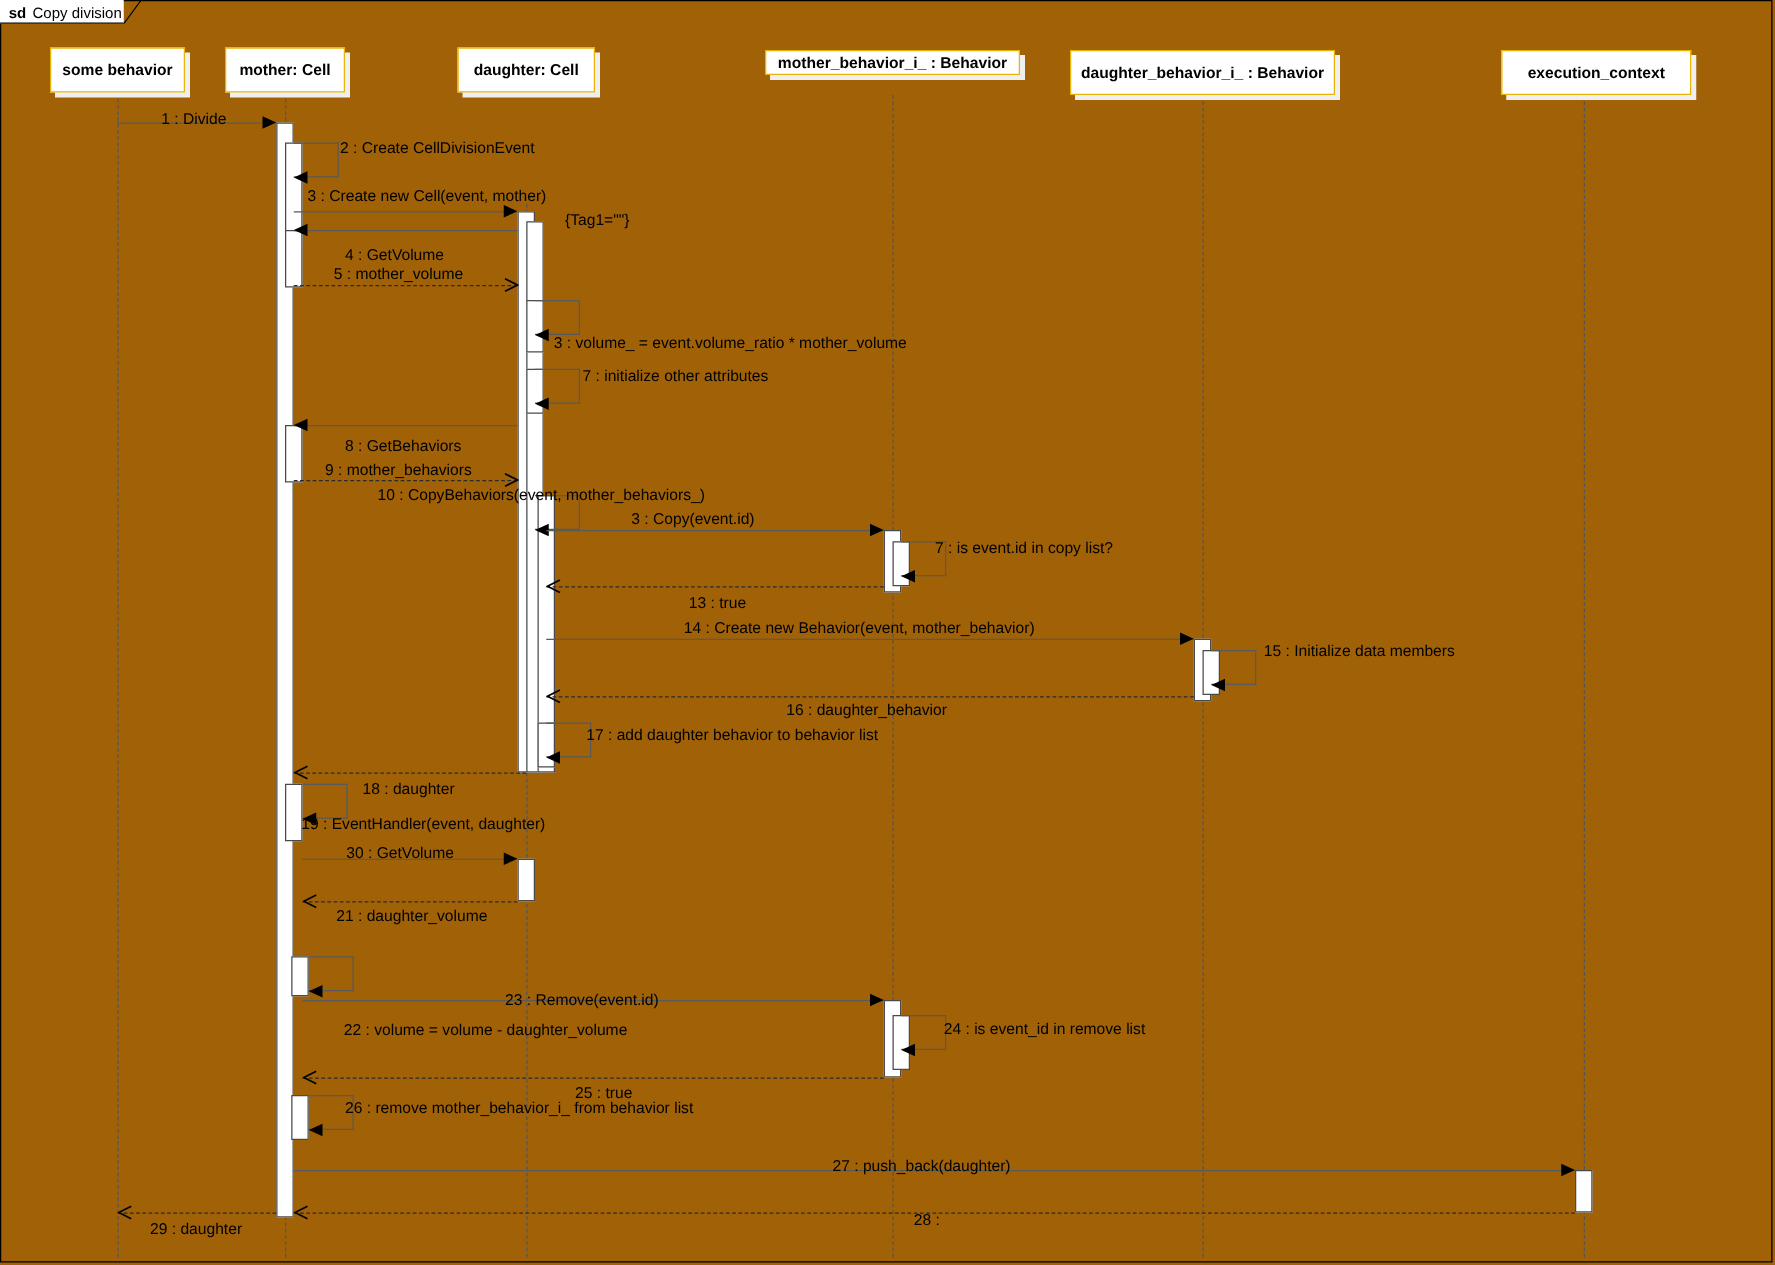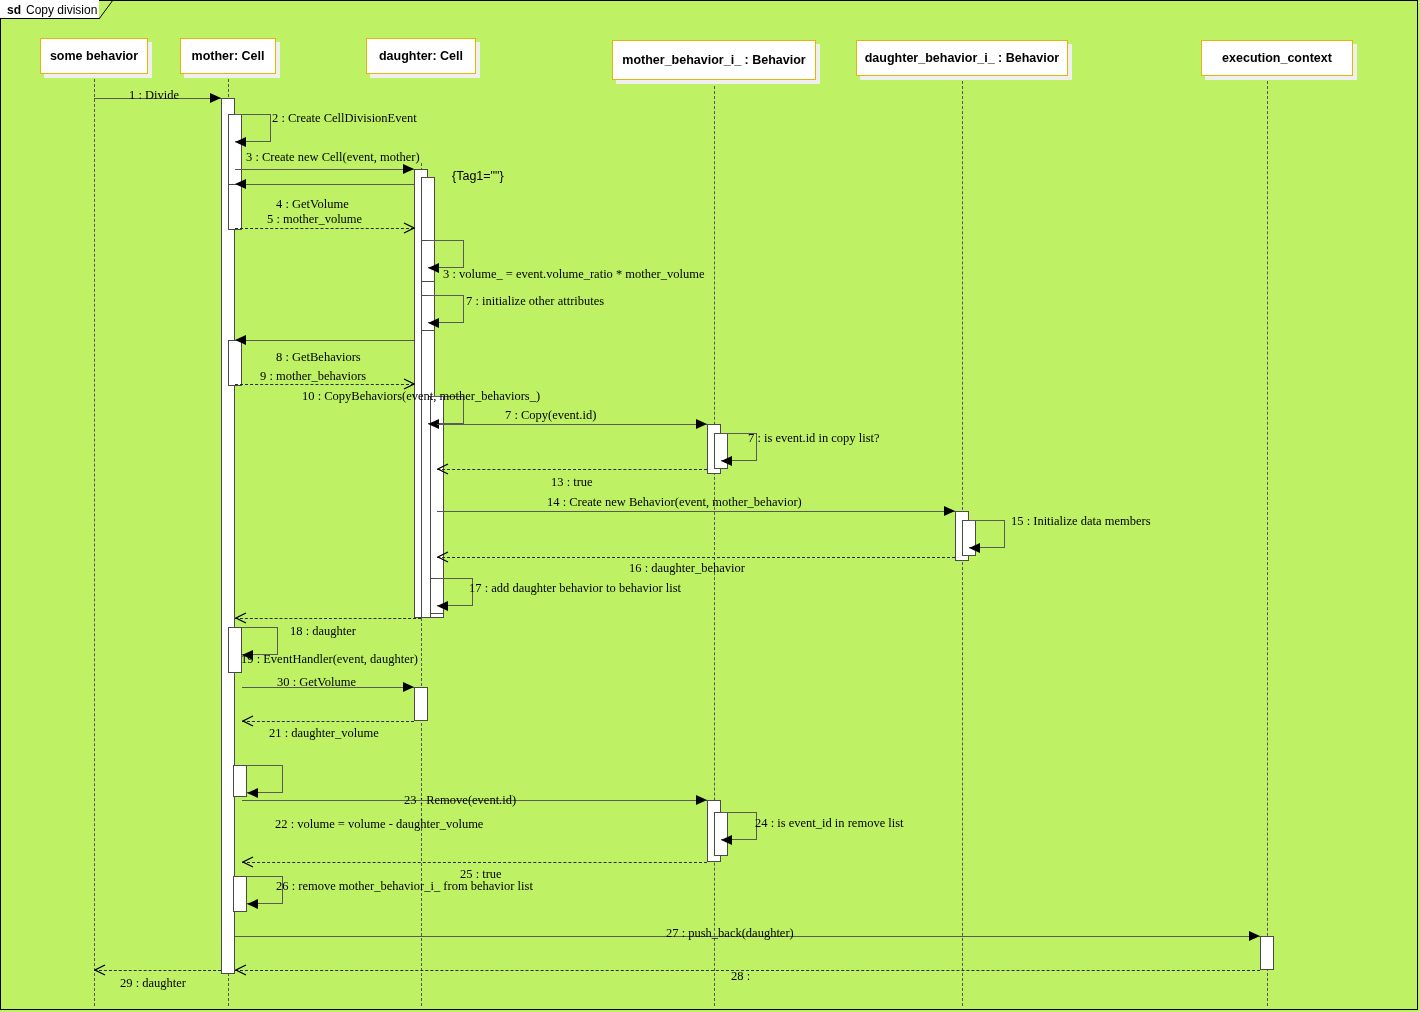--- a/index.html
+++ b/index.html
@@ -1,17 +1,17 @@
 <!DOCTYPE html>
 <html><head>
 <meta charset="utf-8">
 <style>
   html,body{margin:0;padding:0;background:#ffffff;}
   body{font-family:"Liberation Sans", sans-serif;}
-  #canvas{position:relative;width:1420px;height:1012px;background:#bef264;overflow:hidden;}
+  #canvas{position:relative;width:1420px;height:1012px;background:#a16207;overflow:hidden;}
 
   
   .frame-border{position:absolute;left:0;top:0;width:1418px;height:1010px;border:1px solid #000;box-sizing:border-box;}
   .frame-tab{position:absolute;left:0;top:0;height:19px;background:#fff;border-right:1px solid #000;border-bottom:1px solid #000;box-sizing:border-box;}
   .frame-tab-inner{display:flex;align-items:center;height:19px;padding:0 6px 0 7px;font-size:12px;color:#000;white-space:nowrap;}
   .frame-tab-inner b{font-weight:bold;margin-right:5px;}
   .tab-diag{position:absolute;top:0;left:0;width:14px;height:19px;}
 
   
   .ll-box{position:absolute;background:#fff;border:1px solid #eab308;box-sizing:border-box;
@@ -20,21 +20,21 @@
   .ll-line{position:absolute;width:0;border-left:1px dashed #555;}
 
   
   .act{position:absolute;background:#fff;border:1px solid #4a4a4a;box-sizing:border-box;}
 
   
   .msg-line{position:absolute;height:0;border-top:1.5px solid #5a5a5a;}
   .msg-line.ret{border-top:1px dashed #2b2b2b;}
   .arrow-r{position:absolute;width:0;height:0;border-top:5px solid transparent;border-bottom:5px solid transparent;border-left:11px solid #000;}
   .arrow-l{position:absolute;width:0;height:0;border-top:5px solid transparent;border-bottom:5px solid transparent;border-right:11px solid #000;}
-  .msg-label{position:absolute;font-size:12.5px;color:#000;white-space:nowrap;font-family:Liberation Serif, serif;}
+  .msg-label{position:absolute;font-size:12.5px;color:#000;white-space:nowrap;}
 
   
   .self{position:absolute;box-sizing:border-box;border-top:1.5px solid #5a5a5a;border-right:1.5px solid #5a5a5a;border-bottom:1.5px solid #5a5a5a;}
 
   .tag-note{position:absolute;font-size:12.5px;color:#000;white-space:nowrap;}
 </style>
 </head>
 <body>
 
 <div id="canvas">
@@ -58,21 +58,21 @@
       </div>
       <div class="ll-line" style="left: 228px; top: 74px; height: 932px;"></div>
       <div class="ll-box" style="left: 180px; top: 38px; width: 96px; height: 36px;">
         <span>mother: Cell</span>
       </div>
       <div class="ll-line" style="left: 421px; top: 163px; height: 843px;"></div>
       <div class="ll-box" style="left: 366px; top: 38px; width: 110px; height: 36px;">
         <span>daughter: Cell</span>
       </div>
       <div class="ll-line" style="left: 714px; top: 76px; height: 930px;"></div>
-      <div class="ll-box" style="left: 612px; top: 40px; width: 204px; height: 40px;">
+      <div class="ll-box" style="left: 612px; top: 40px; width: 204px; height: 20px;">
         <span>mother_behavior_i_ : Behavior</span>
       </div>
       <div class="ll-line" style="left: 962px; top: 76px; height: 930px;"></div>
       <div class="ll-box" style="left: 856px; top: 40px; width: 212px; height: 36px;">
         <span>daughter_behavior_i_ : Behavior</span>
       </div>
       <div class="ll-line" style="left: 1267px; top: 76px; height: 930px;"></div>
       <div class="ll-box" style="left: 1201px; top: 40px; width: 152px; height: 36px;">
         <span>execution_context</span>
       </div>
@@ -130,21 +130,21 @@
       <div class="msg-line ret" style="left: 235px; top: 384px; width: 179px;"></div>
       <svg width="12" height="12" style="position: absolute; left: 403px; top: 378px;">
         <polyline points="1,1 11,6 1,11" fill="none" stroke="#000" stroke-width="1.3"></polyline>
       </svg>
       <div class="msg-label" style="left: 260px; top: 369px;">9 : mother_behaviors</div>
       <div class="self" style="left: 428px; top: 396px; width: 36px; height: 28px;"></div>
       <div class="arrow-l" style="left: 428px; top: 419px;"></div>
       <div class="msg-label" style="left: 302px; top: 389px;">10 : CopyBehaviors(event, mother_behaviors_)</div>
       <div class="msg-line" style="left: 437px; top: 424px; width: 270px;"></div>
       <div class="arrow-r" style="left: 696px; top: 419px;"></div>
-      <div class="msg-label" style="left: 505px; top: 408px;">7 : Copy(event.id)</div>
+      <div class="msg-label" style="left: 505px; top: 408px;">3 : Copy(event.id)</div>
       <div class="self" style="left: 721px; top: 433px; width: 36px; height: 28px;"></div>
       <div class="arrow-l" style="left: 721px; top: 456px;"></div>
       <div class="msg-label" style="left: 748px; top: 431px;">7 : is event.id in copy list?</div>
       <div class="msg-line ret" style="left: 437px; top: 469px; width: 270px;"></div>
       <svg width="12" height="12" style="position: absolute; left: 437px; top: 463px;">
         <polyline points="11,1 1,6 11,11" fill="none" stroke="#000" stroke-width="1.3"></polyline>
       </svg>
       <div class="msg-label" style="left: 551px; top: 475px;">13 : true</div>
       <div class="msg-line" style="left: 437px; top: 511px; width: 518px;"></div>
       <div class="arrow-r" style="left: 944px; top: 506px;"></div>

